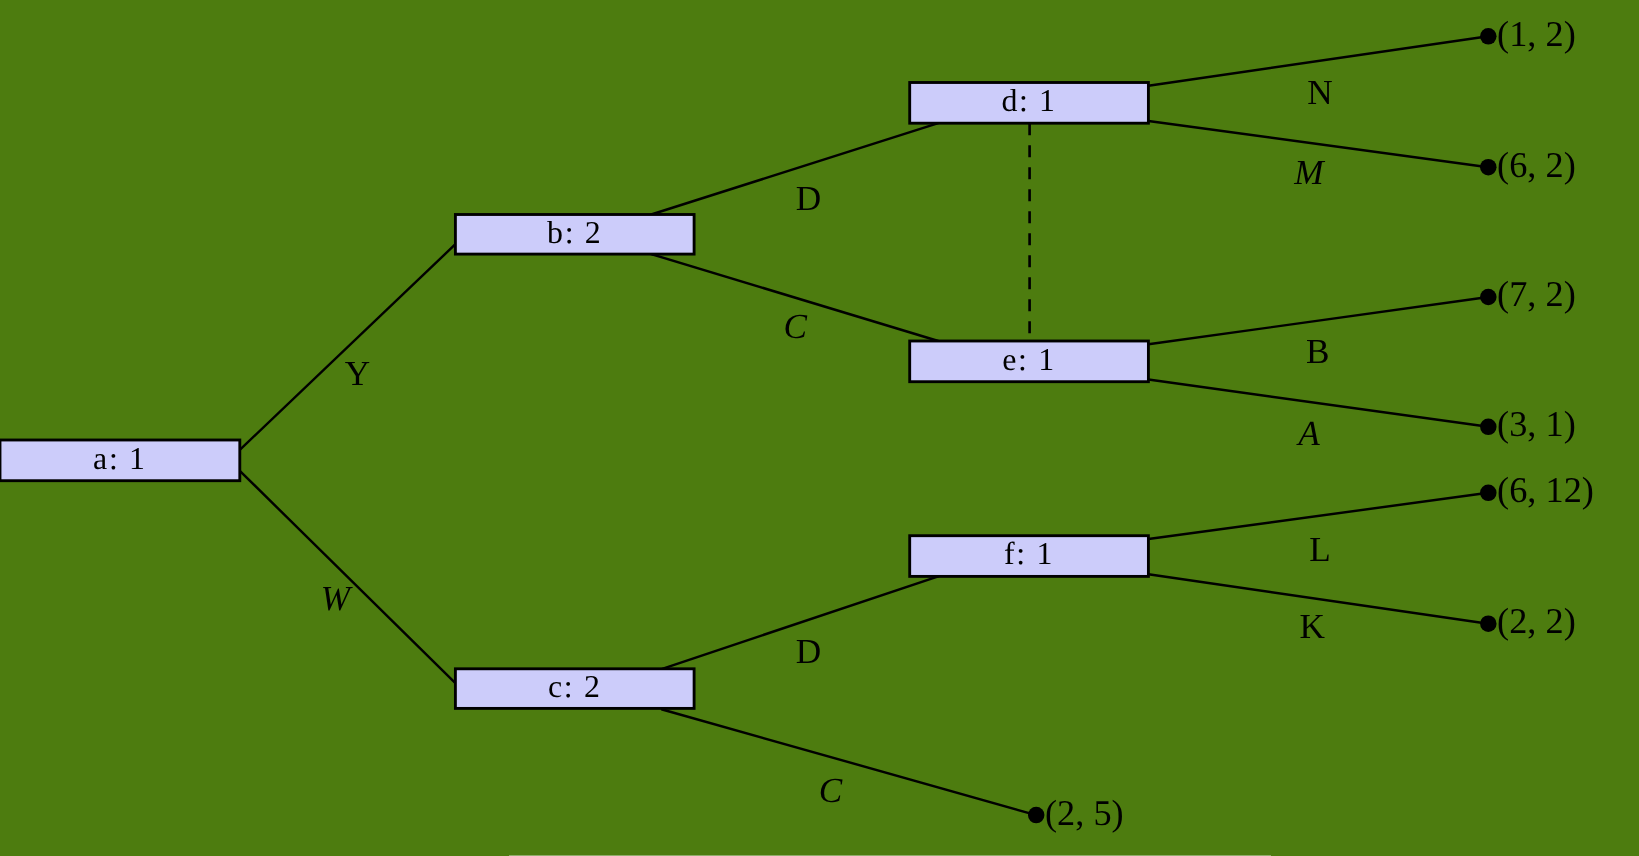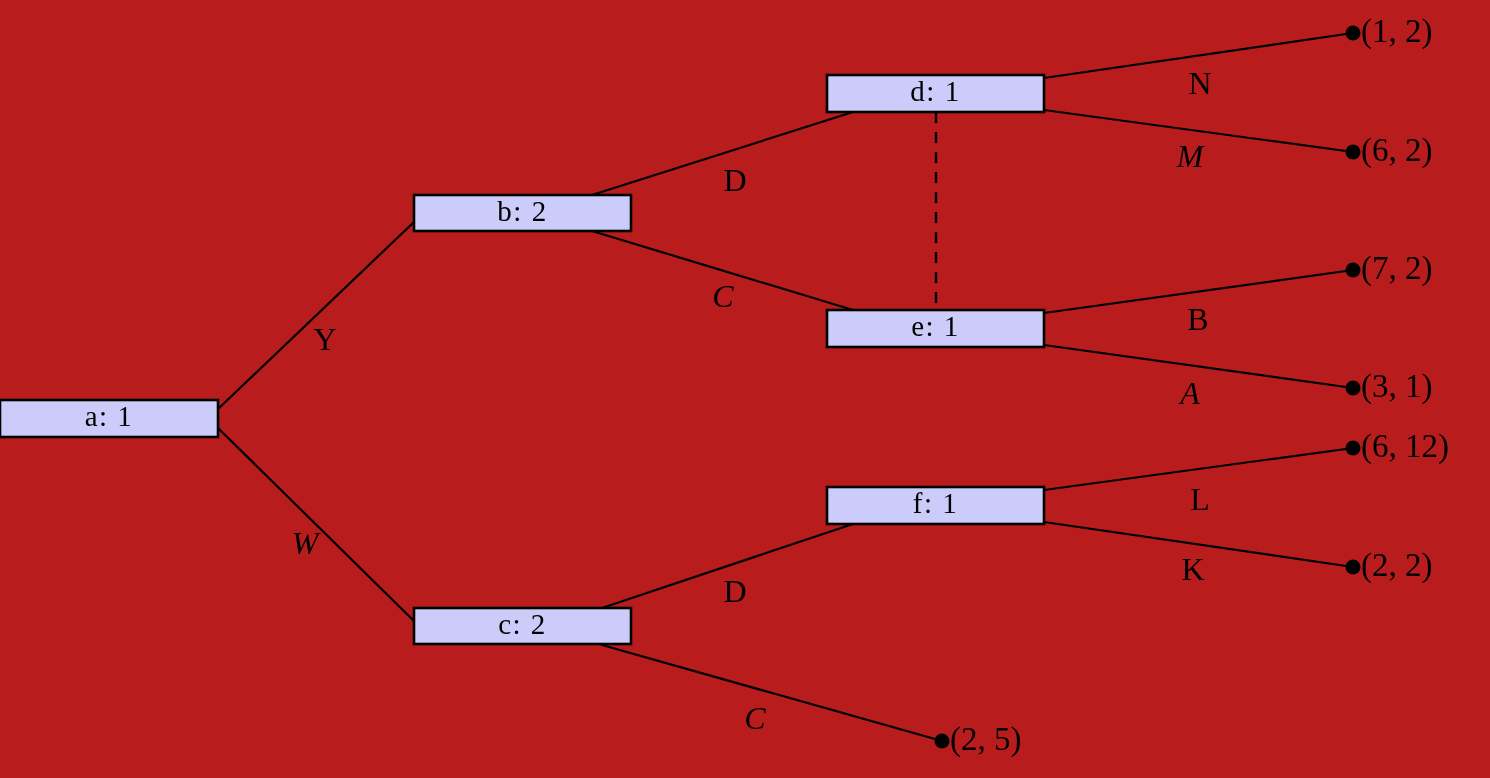--- a/index.html
+++ b/index.html
@@ -11,21 +11,21 @@
   body {
     width: 1490px;
     height: 778px;
     overflow: hidden;
     font-family: "Liberation Serif", serif;
   }
   #tree-root {
     position: relative;
     width: 1490px;
     height: 778px;
-    background: #b91c1c;
+    background: #4d7c0f;
   }
   svg#tree-svg {
     position: absolute;
     top: 0;
     left: 0;
     width: 1490px;
     height: 778px;
     display: block;
   }
   .edge-line {

